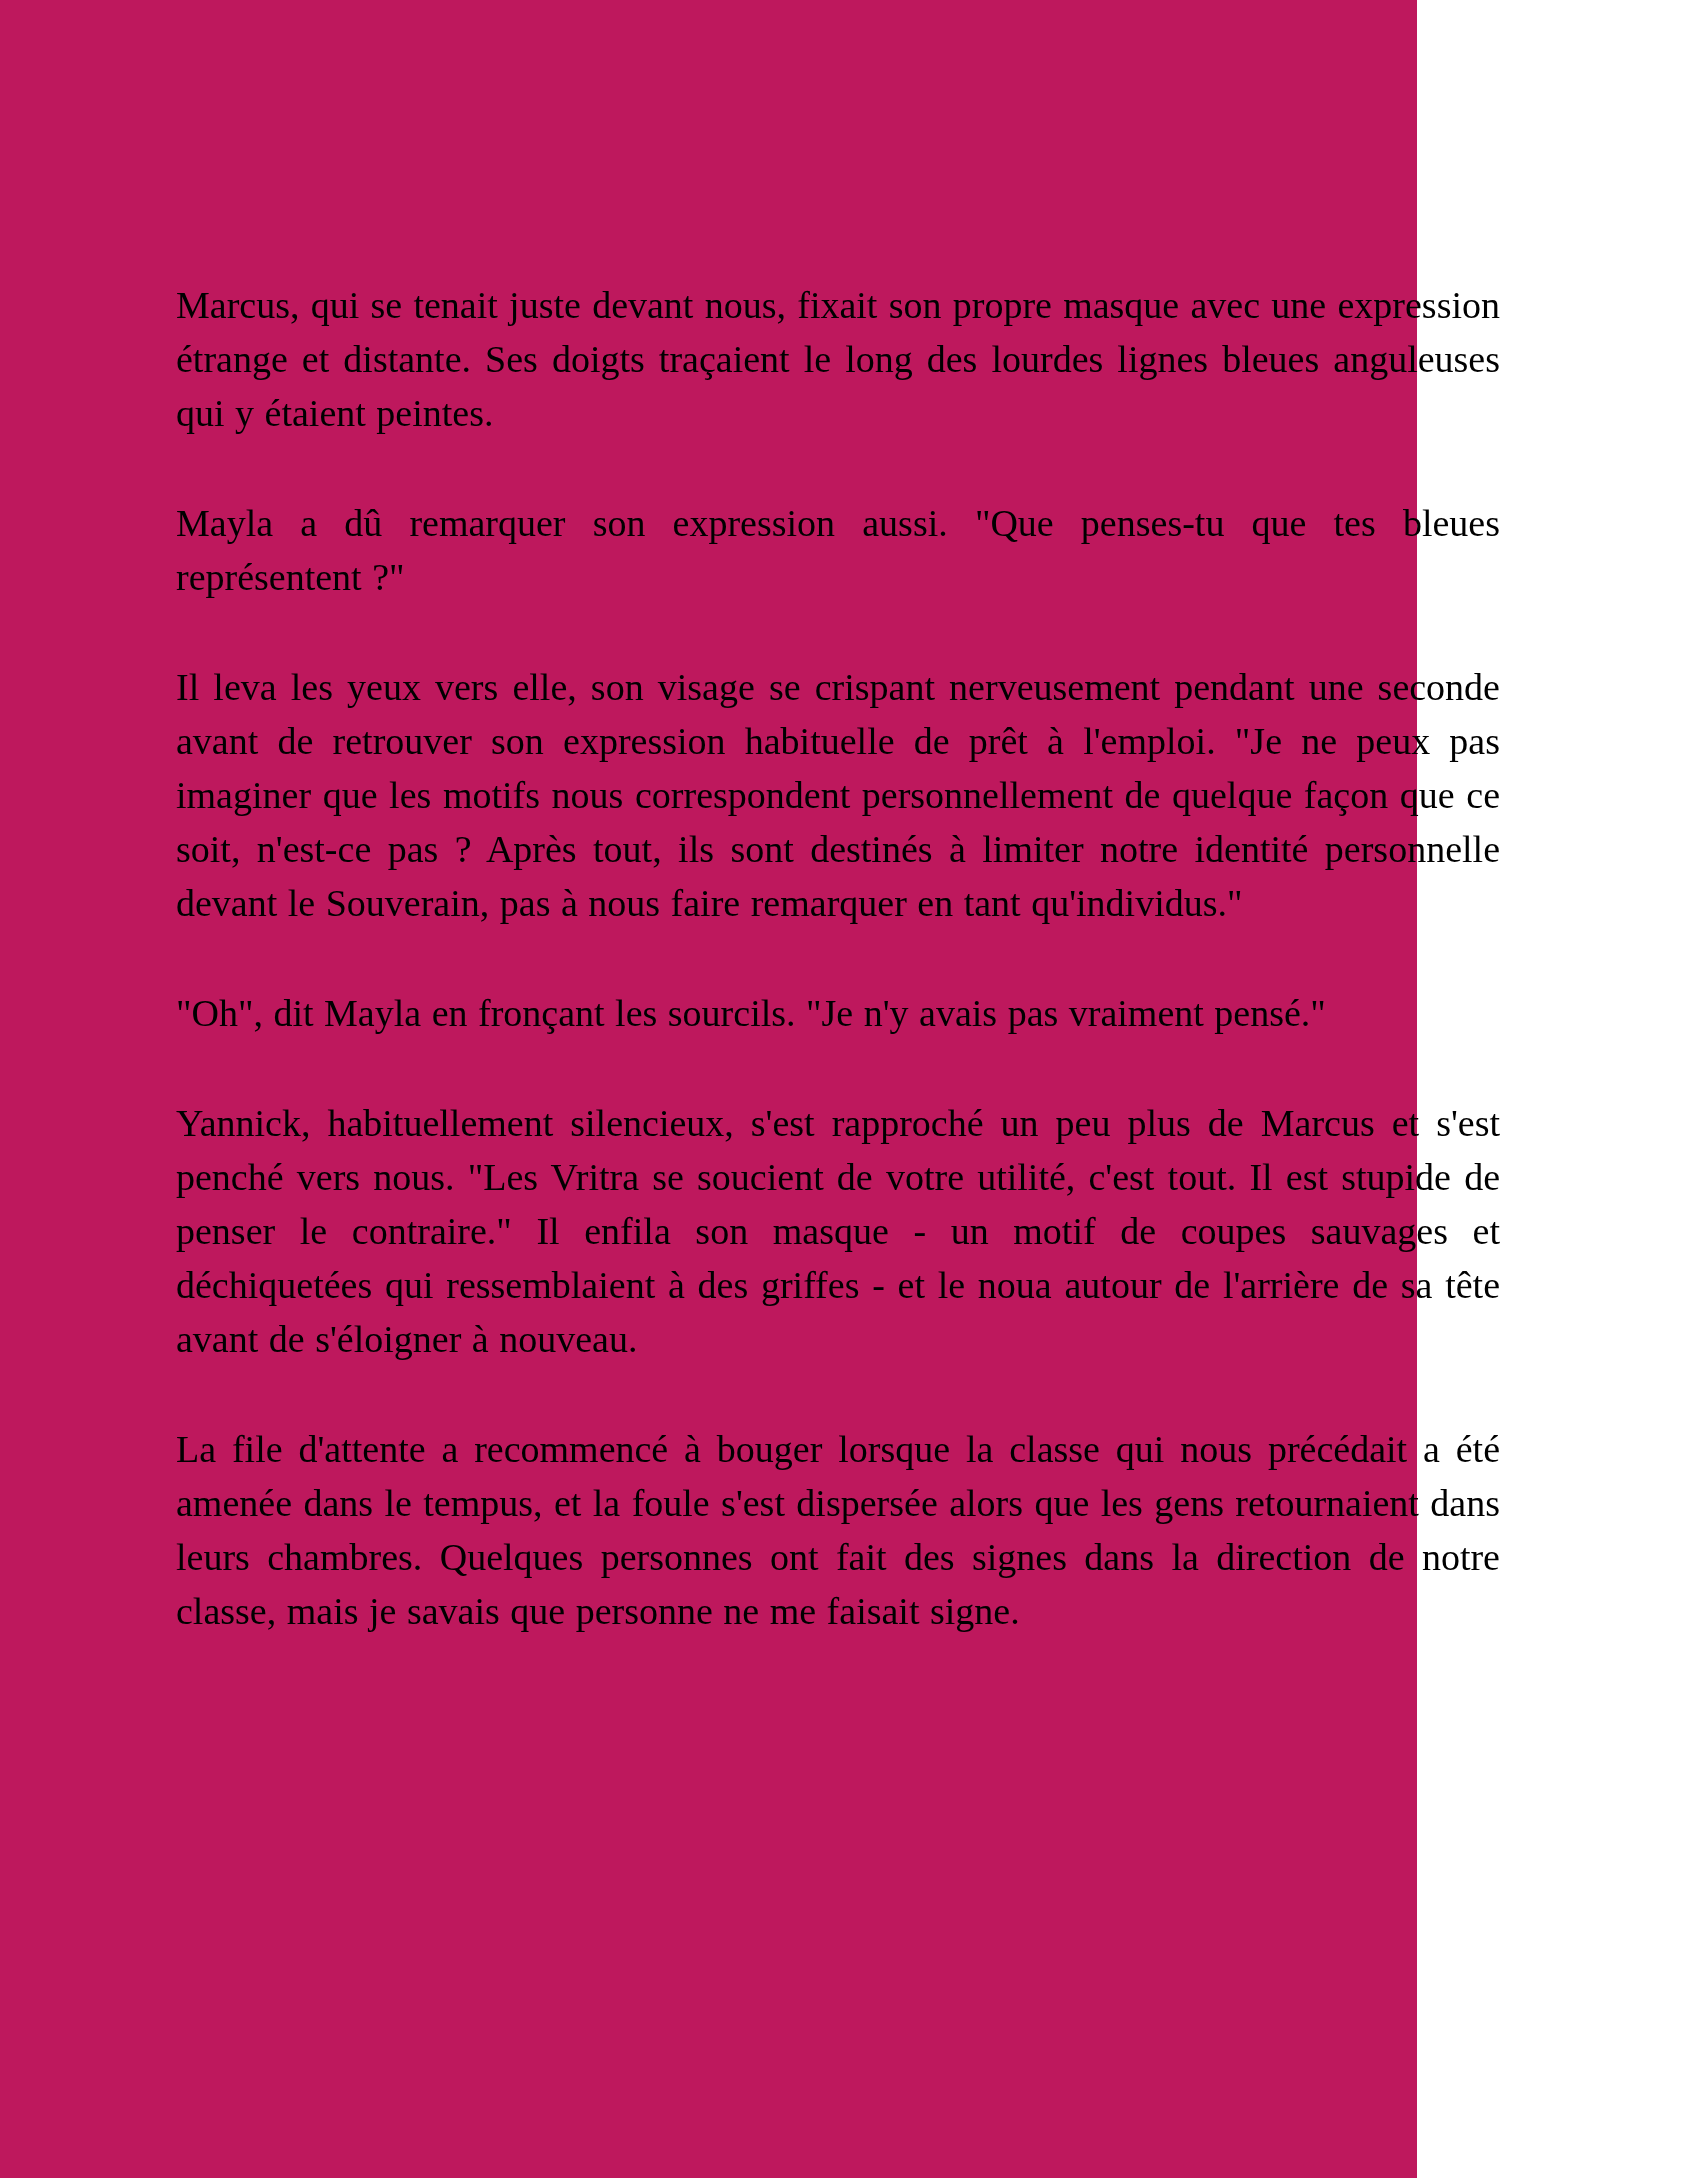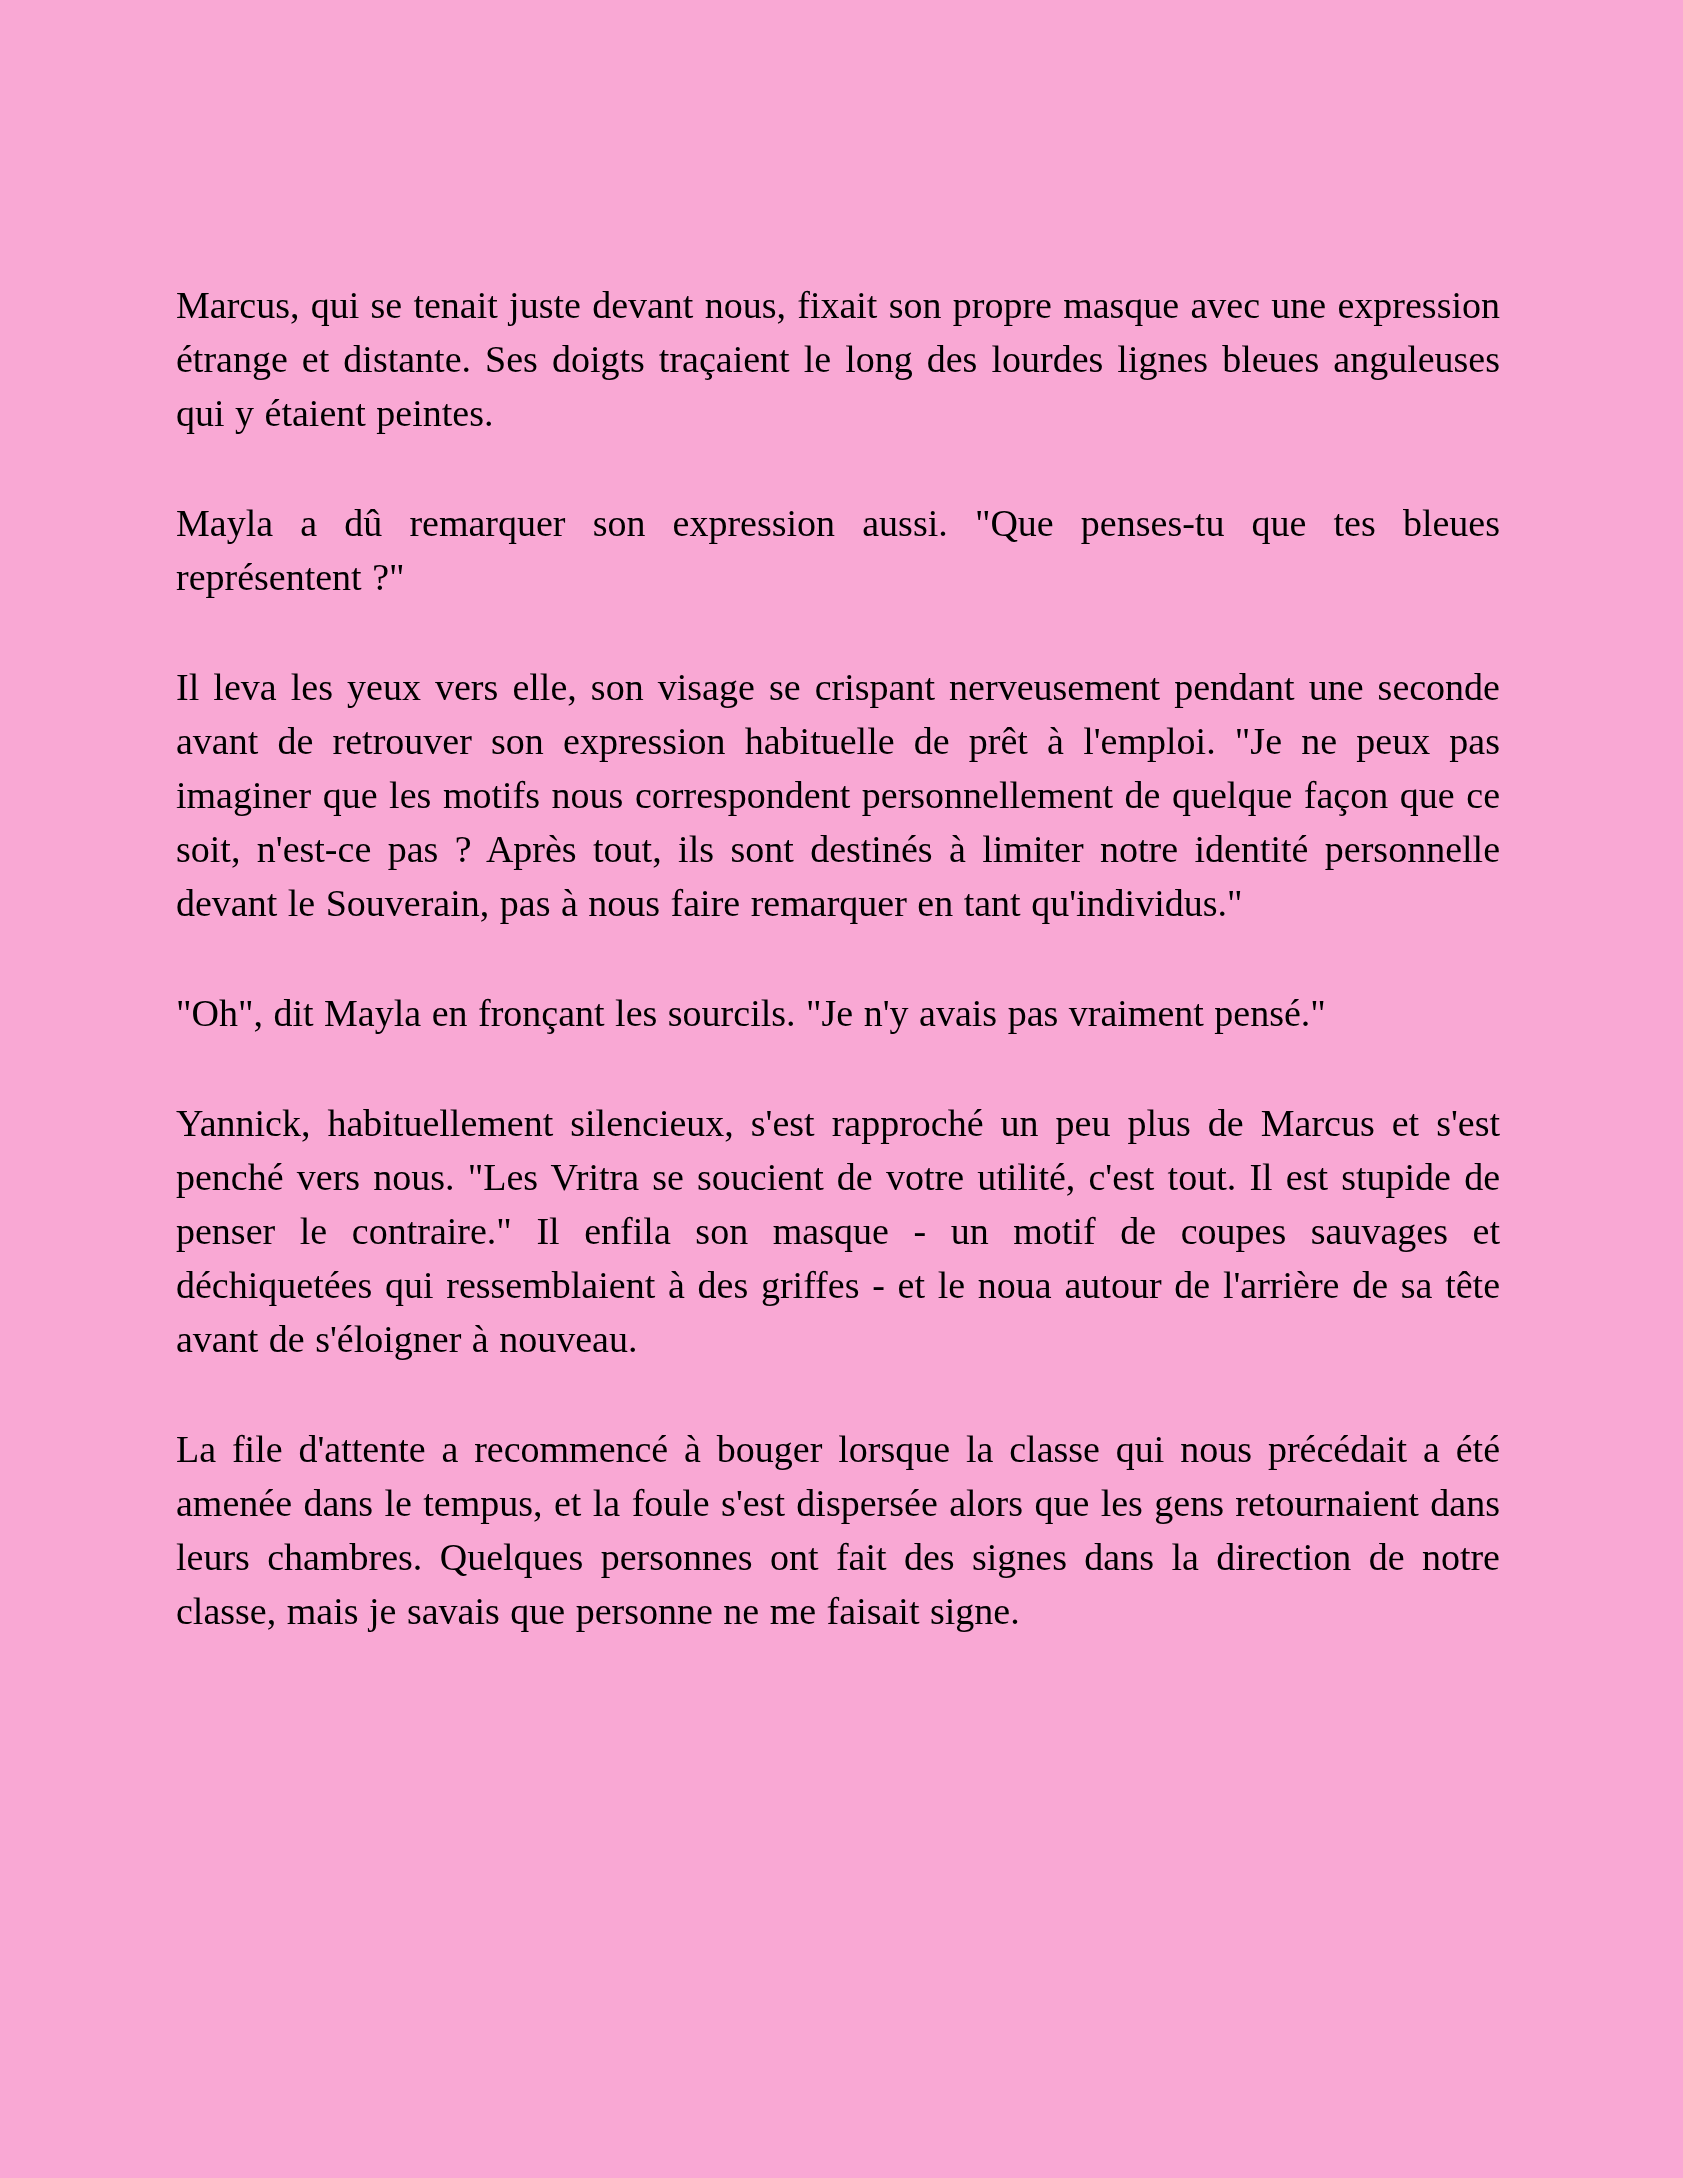--- a/index.html
+++ b/index.html
@@ -6,23 +6,23 @@
   html, body {
     margin: 0;
     padding: 0;
     width: 1683px;
     height: 2178px;
     background: #ffffff;
     overflow: hidden;
   }
   .page {
     position: relative;
-    width: 1683px;
+    width: 1417px;
     height: 2178px;
-    background: #f9a8d4;
+    background: #be185d;
     padding-left: 12px;
   }
   .text-block {
     position: absolute;
     left: 176px;
     top: 278px;
     width: 1324px;
   }
   .text-block p {
     margin: 0 0 56px 0;

